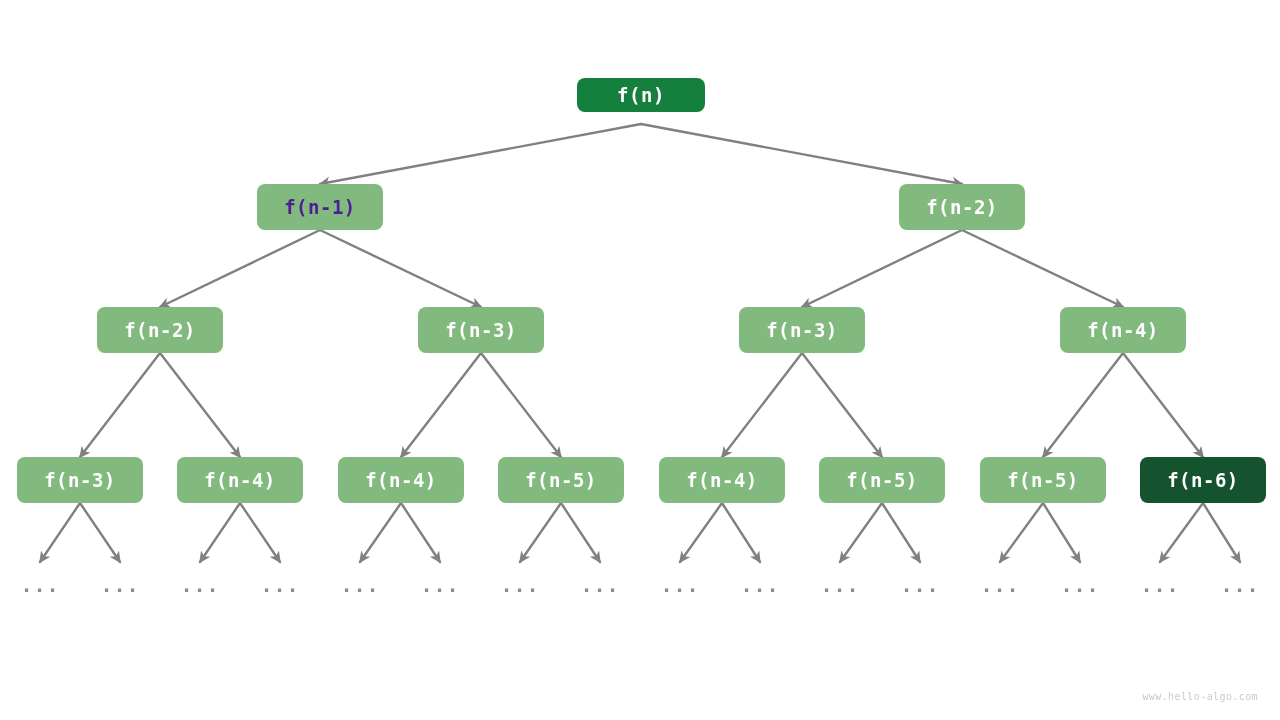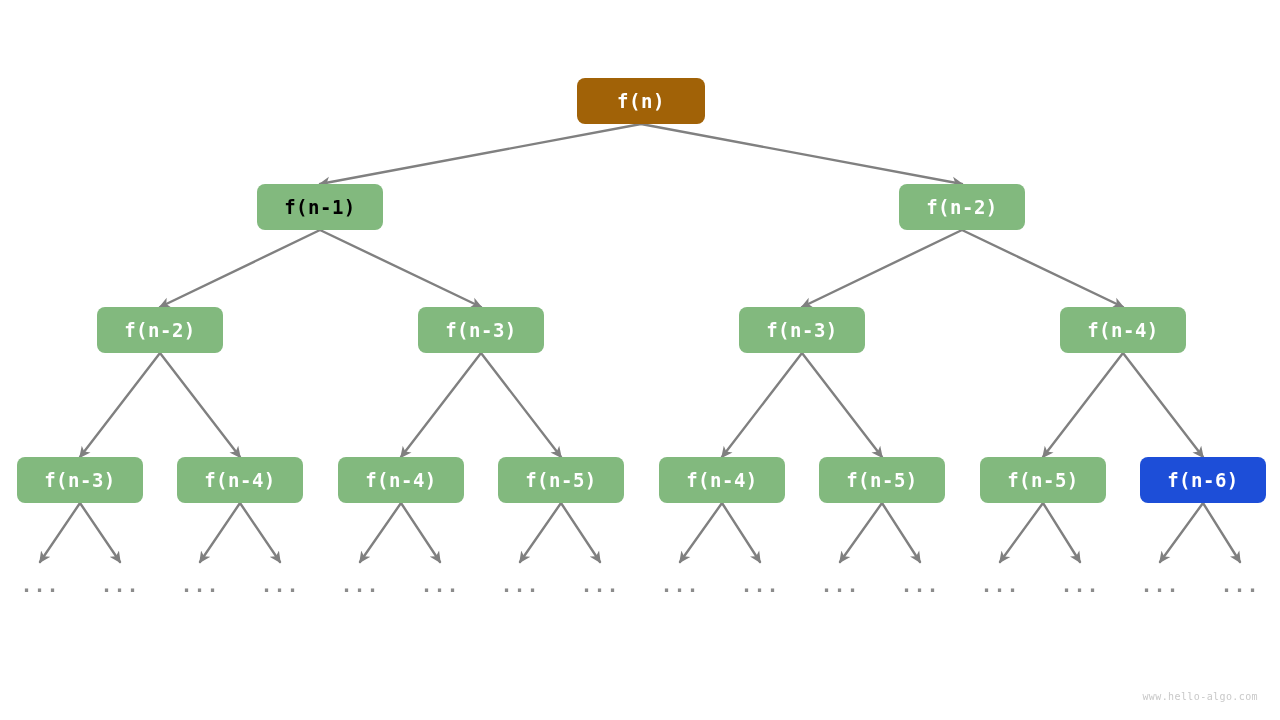--- a/index.html
+++ b/index.html
@@ -104,35 +104,35 @@
         <line x1="882" y1="503" x2="840" y2="562" stroke="#808080" stroke-width="2.4" stroke-linecap="round" marker-end="url(#arrowhead)"></line>
         <line x1="882" y1="503" x2="920" y2="562" stroke="#808080" stroke-width="2.4" stroke-linecap="round" marker-end="url(#arrowhead)"></line>
         <line x1="1043" y1="503" x2="1000" y2="562" stroke="#808080" stroke-width="2.4" stroke-linecap="round" marker-end="url(#arrowhead)"></line>
         <line x1="1043" y1="503" x2="1080" y2="562" stroke="#808080" stroke-width="2.4" stroke-linecap="round" marker-end="url(#arrowhead)"></line>
         <line x1="1203" y1="503" x2="1160" y2="562" stroke="#808080" stroke-width="2.4" stroke-linecap="round" marker-end="url(#arrowhead)"></line>
         <line x1="1203" y1="503" x2="1240" y2="562" stroke="#808080" stroke-width="2.4" stroke-linecap="round" marker-end="url(#arrowhead)"></line>
       </g>
   </svg>
 
   <div id="node-layer">
-      <div class="node" style="left: 577px; top: 78px; width: 128px; height: 46px; background: #a16207; color: rgb(255, 255, 255);">f(n)</div>
-      <div class="node" style="left: 257px; top: 184px; width: 126px; height: 46px; background: rgb(130, 185, 126); color: #000000;">f(n-1)</div>
+      <div class="node" style="left: 577px; top: 78px; width: 128px; height: 34px; background: #15803d; color: rgb(255, 255, 255);">f(n)</div>
+      <div class="node" style="left: 257px; top: 184px; width: 126px; height: 46px; background: rgb(130, 185, 126); color: #4c1d95;">f(n-1)</div>
       <div class="node" style="left: 899px; top: 184px; width: 126px; height: 46px; background: rgb(130, 185, 126); color: rgb(255, 255, 255);">f(n-2)</div>
       <div class="node" style="left: 97px; top: 307px; width: 126px; height: 46px; background: rgb(130, 185, 126); color: rgb(255, 255, 255);">f(n-2)</div>
       <div class="node" style="left: 418px; top: 307px; width: 126px; height: 46px; background: rgb(130, 185, 126); color: rgb(255, 255, 255);">f(n-3)</div>
       <div class="node" style="left: 739px; top: 307px; width: 126px; height: 46px; background: rgb(130, 185, 126); color: rgb(255, 255, 255);">f(n-3)</div>
       <div class="node" style="left: 1060px; top: 307px; width: 126px; height: 46px; background: rgb(130, 185, 126); color: rgb(255, 255, 255);">f(n-4)</div>
       <div class="node" style="left: 17px; top: 457px; width: 126px; height: 46px; background: rgb(130, 185, 126); color: rgb(255, 255, 255);">f(n-3)</div>
       <div class="node" style="left: 177px; top: 457px; width: 126px; height: 46px; background: rgb(130, 185, 126); color: rgb(255, 255, 255);">f(n-4)</div>
       <div class="node" style="left: 338px; top: 457px; width: 126px; height: 46px; background: rgb(130, 185, 126); color: rgb(255, 255, 255);">f(n-4)</div>
       <div class="node" style="left: 498px; top: 457px; width: 126px; height: 46px; background: rgb(130, 185, 126); color: rgb(255, 255, 255);">f(n-5)</div>
       <div class="node" style="left: 659px; top: 457px; width: 126px; height: 46px; background: rgb(130, 185, 126); color: rgb(255, 255, 255);">f(n-4)</div>
       <div class="node" style="left: 819px; top: 457px; width: 126px; height: 46px; background: rgb(130, 185, 126); color: rgb(255, 255, 255);">f(n-5)</div>
       <div class="node" style="left: 980px; top: 457px; width: 126px; height: 46px; background: rgb(130, 185, 126); color: rgb(255, 255, 255);">f(n-5)</div>
-      <div class="node" style="left: 1140px; top: 457px; width: 126px; height: 46px; background: #1d4ed8; color: rgb(255, 255, 255);">f(n-6)</div>
+      <div class="node" style="left: 1140px; top: 457px; width: 126px; height: 46px; background: #14532d; color: rgb(255, 255, 255);">f(n-6)</div>
     </div>
 
   <div id="leaf-layer">
       <div class="leaf-dots" style="left: 40px; top: 585px; color: rgb(140, 140, 140);">...</div>
       <div class="leaf-dots" style="left: 120px; top: 585px; color: rgb(140, 140, 140);">...</div>
       <div class="leaf-dots" style="left: 200px; top: 585px; color: rgb(140, 140, 140);">...</div>
       <div class="leaf-dots" style="left: 280px; top: 585px; color: rgb(140, 140, 140);">...</div>
       <div class="leaf-dots" style="left: 360px; top: 585px; color: rgb(140, 140, 140);">...</div>
       <div class="leaf-dots" style="left: 440px; top: 585px; color: rgb(140, 140, 140);">...</div>
       <div class="leaf-dots" style="left: 520px; top: 585px; color: rgb(140, 140, 140);">...</div>

